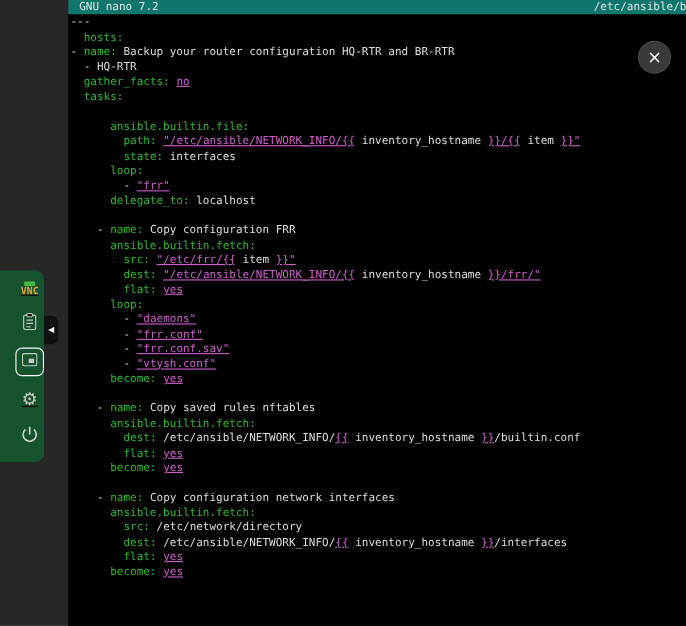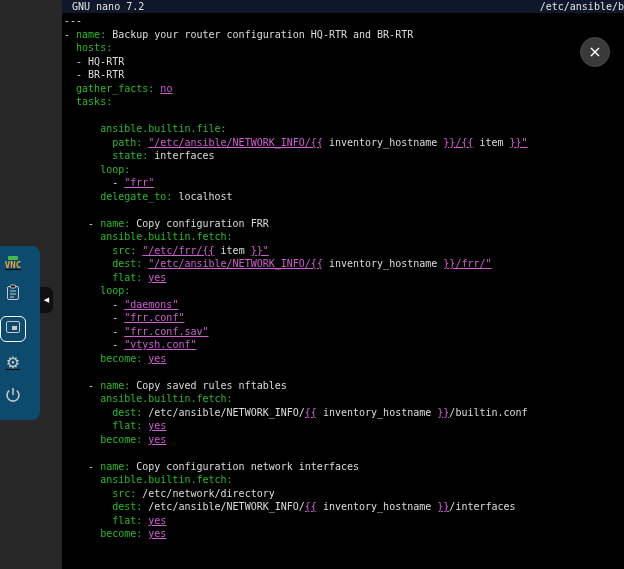--- a/index.html
+++ b/index.html
@@ -1,34 +1,34 @@
 <!DOCTYPE html>
 <html style="--key: #2eb82e; --string: #ce5fce; --plain: #dcdcdc; --cursor: #dd1414; --logo-orange: #e8a33d; --logo-green: #46b946;"><head>
 <meta charset="utf-8">
 <style>
   html,body{margin:0;padding:0;}
   .stage{position:relative;width:624px;height:569px;background:#272727;overflow:hidden;
          font-family:"DejaVu Sans Mono", monospace;}
 
   
   .terminal{position:absolute;left:62px;top:0;right:0;bottom:0;background:#000;}
-  .titlebar{height:13px;background:#0f172a;color:#e3e3e3;font-size:10px;line-height:13px;
+  .titlebar{height:13px;background:#0f766e;color:#e3e3e3;font-size:10px;line-height:13px;
             display:flex;justify-content:space-between;white-space:nowrap;overflow:hidden;
             padding:0 0 0 10px;}
   .tb-right{overflow:hidden;margin-left:24px;}
   .content{padding:2px 0 0 2px;font-size:10px;}
   .line{height:13.5px;white-space:pre;}
   .w{color:var(--plain);}
   .g{color:var(--key);}
   .m{color:var(--string);text-decoration:underline;}
   .cur{background:var(--cursor);color:var(--cursor);}
 
   
-  .vnc-panel{position:absolute;left:0;top:246px;width:40px;background:#0c4a6e;
-             border-radius:0 8px 8px 0;display:flex;flex-direction:column;align-items:flex-start;
+  .vnc-panel{position:absolute;left:0;top:246px;width:40px;background:#14532d;
+             border-radius:0 8px 8px 0;display:flex;flex-direction:column;align-items:flex-end;
              gap:8px;padding:6px 0 10px;text-decoration:underline;}
   .vnc-logo{width:26px;height:22px;display:flex;flex-direction:column;align-items:center;
             justify-content:center;line-height:1;}
   .logo-mark{width:10px;height:4px;background:var(--logo-green);border-radius:1px;margin-bottom:1px;}
   .logo-text{color:var(--logo-orange);font-size:9px;font-weight:bold;letter-spacing:0;}
   .vnc-btn{width:26px;height:26px;display:flex;align-items:center;justify-content:center;
            border-radius:6px;border:1.5px solid transparent;box-sizing:border-box;cursor:pointer;}
   .vnc-btn.active{border-color:#ffffff;}
   .gear{color:#c8c8c8;font-size:16px;font-family:"DejaVu Sans", sans-serif;line-height:1;}
   .vnc-handle{position:absolute;left:40px;top:287px;width:13px;height:26px;background:#101010;
@@ -46,24 +46,23 @@
 
 <div class="stage">
 
   <div class="terminal">
     <div class="titlebar">
       <span class="tb-left">GNU nano 7.2</span>
       <span class="tb-right">/etc/ansible/b</span>
     </div>
     <div class="content">
         <div class="line"><span class="w">---</span></div>
+        <div class="line"><span class="w">  </span><span class="g">hosts:</span></div>
         <div class="line"><span class="w">- </span><span class="g">name:</span><span class="w"> Backup your router configuration HQ-RTR and BR-RTR</span></div>
-        <div class="line"><span class="w">  </span><span class="g">hosts:</span></div>
         <div class="line"><span class="w">  - HQ-RTR</span></div>
-        <div class="line"><span class="w">  - BR-RTR</span></div>
         <div class="line"><span class="w">  </span><span class="g">gather_facts:</span><span class="w"> </span><span class="m">no</span></div>
         <div class="line"><span class="w">  </span><span class="g">tasks:</span></div>
         <div class="line"></div>
         <div class="line"><span class="w">      </span><span class="g">ansible.builtin.file:</span></div>
         <div class="line"><span class="w">        </span><span class="g">path:</span><span class="w"> </span><span class="m">"/etc/ansible/NETWORK_INFO/{{</span><span class="w"> inventory_hostname </span><span class="m">}}/{{</span><span class="w"> item </span><span class="m">}}"</span></div>
         <div class="line"><span class="w">        </span><span class="g">state:</span><span class="w"> interfaces</span></div>
         <div class="line"><span class="w">      </span><span class="g">loop:</span></div>
         <div class="line"><span class="w">        - </span><span class="m">"frr"</span></div>
         <div class="line"><span class="w">      </span><span class="g">delegate_to:</span><span class="w"> localhost</span></div>
         <div class="line"></div>

